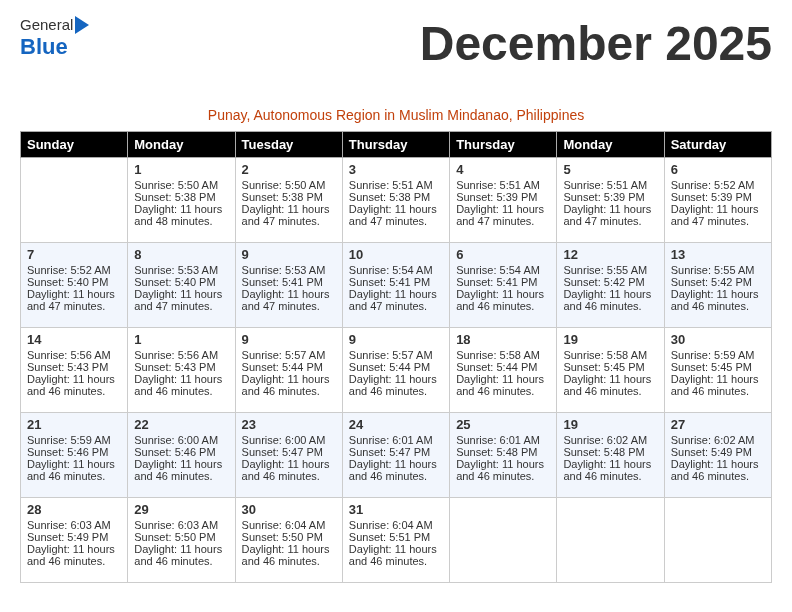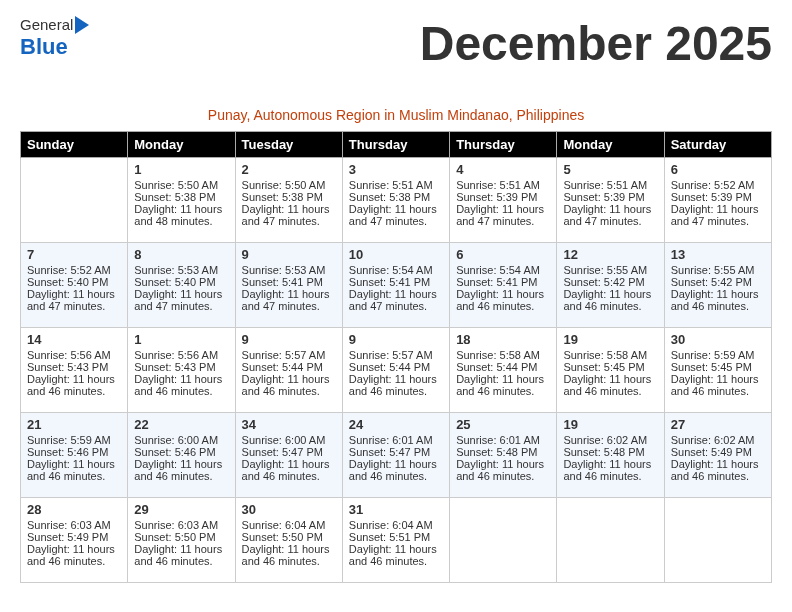--- a/index.html
+++ b/index.html
@@ -267,21 +267,21 @@
           <div>and 46 minutes.</div>
         </td>
         <td>
           <span class="day-num">22</span>
           <div>Sunrise: 6:00 AM</div>
           <div>Sunset: 5:46 PM</div>
           <div>Daylight: 11 hours</div>
           <div>and 46 minutes.</div>
         </td>
         <td>
-          <span class="day-num">34</span>
+          <span class="day-num">23</span>
           <div>Sunrise: 6:00 AM</div>
           <div>Sunset: 5:47 PM</div>
           <div>Daylight: 11 hours</div>
           <div>and 46 minutes.</div>
         </td>
         <td>
           <span class="day-num">24</span>
           <div>Sunrise: 6:01 AM</div>
           <div>Sunset: 5:47 PM</div>
           <div>Daylight: 11 hours</div>

